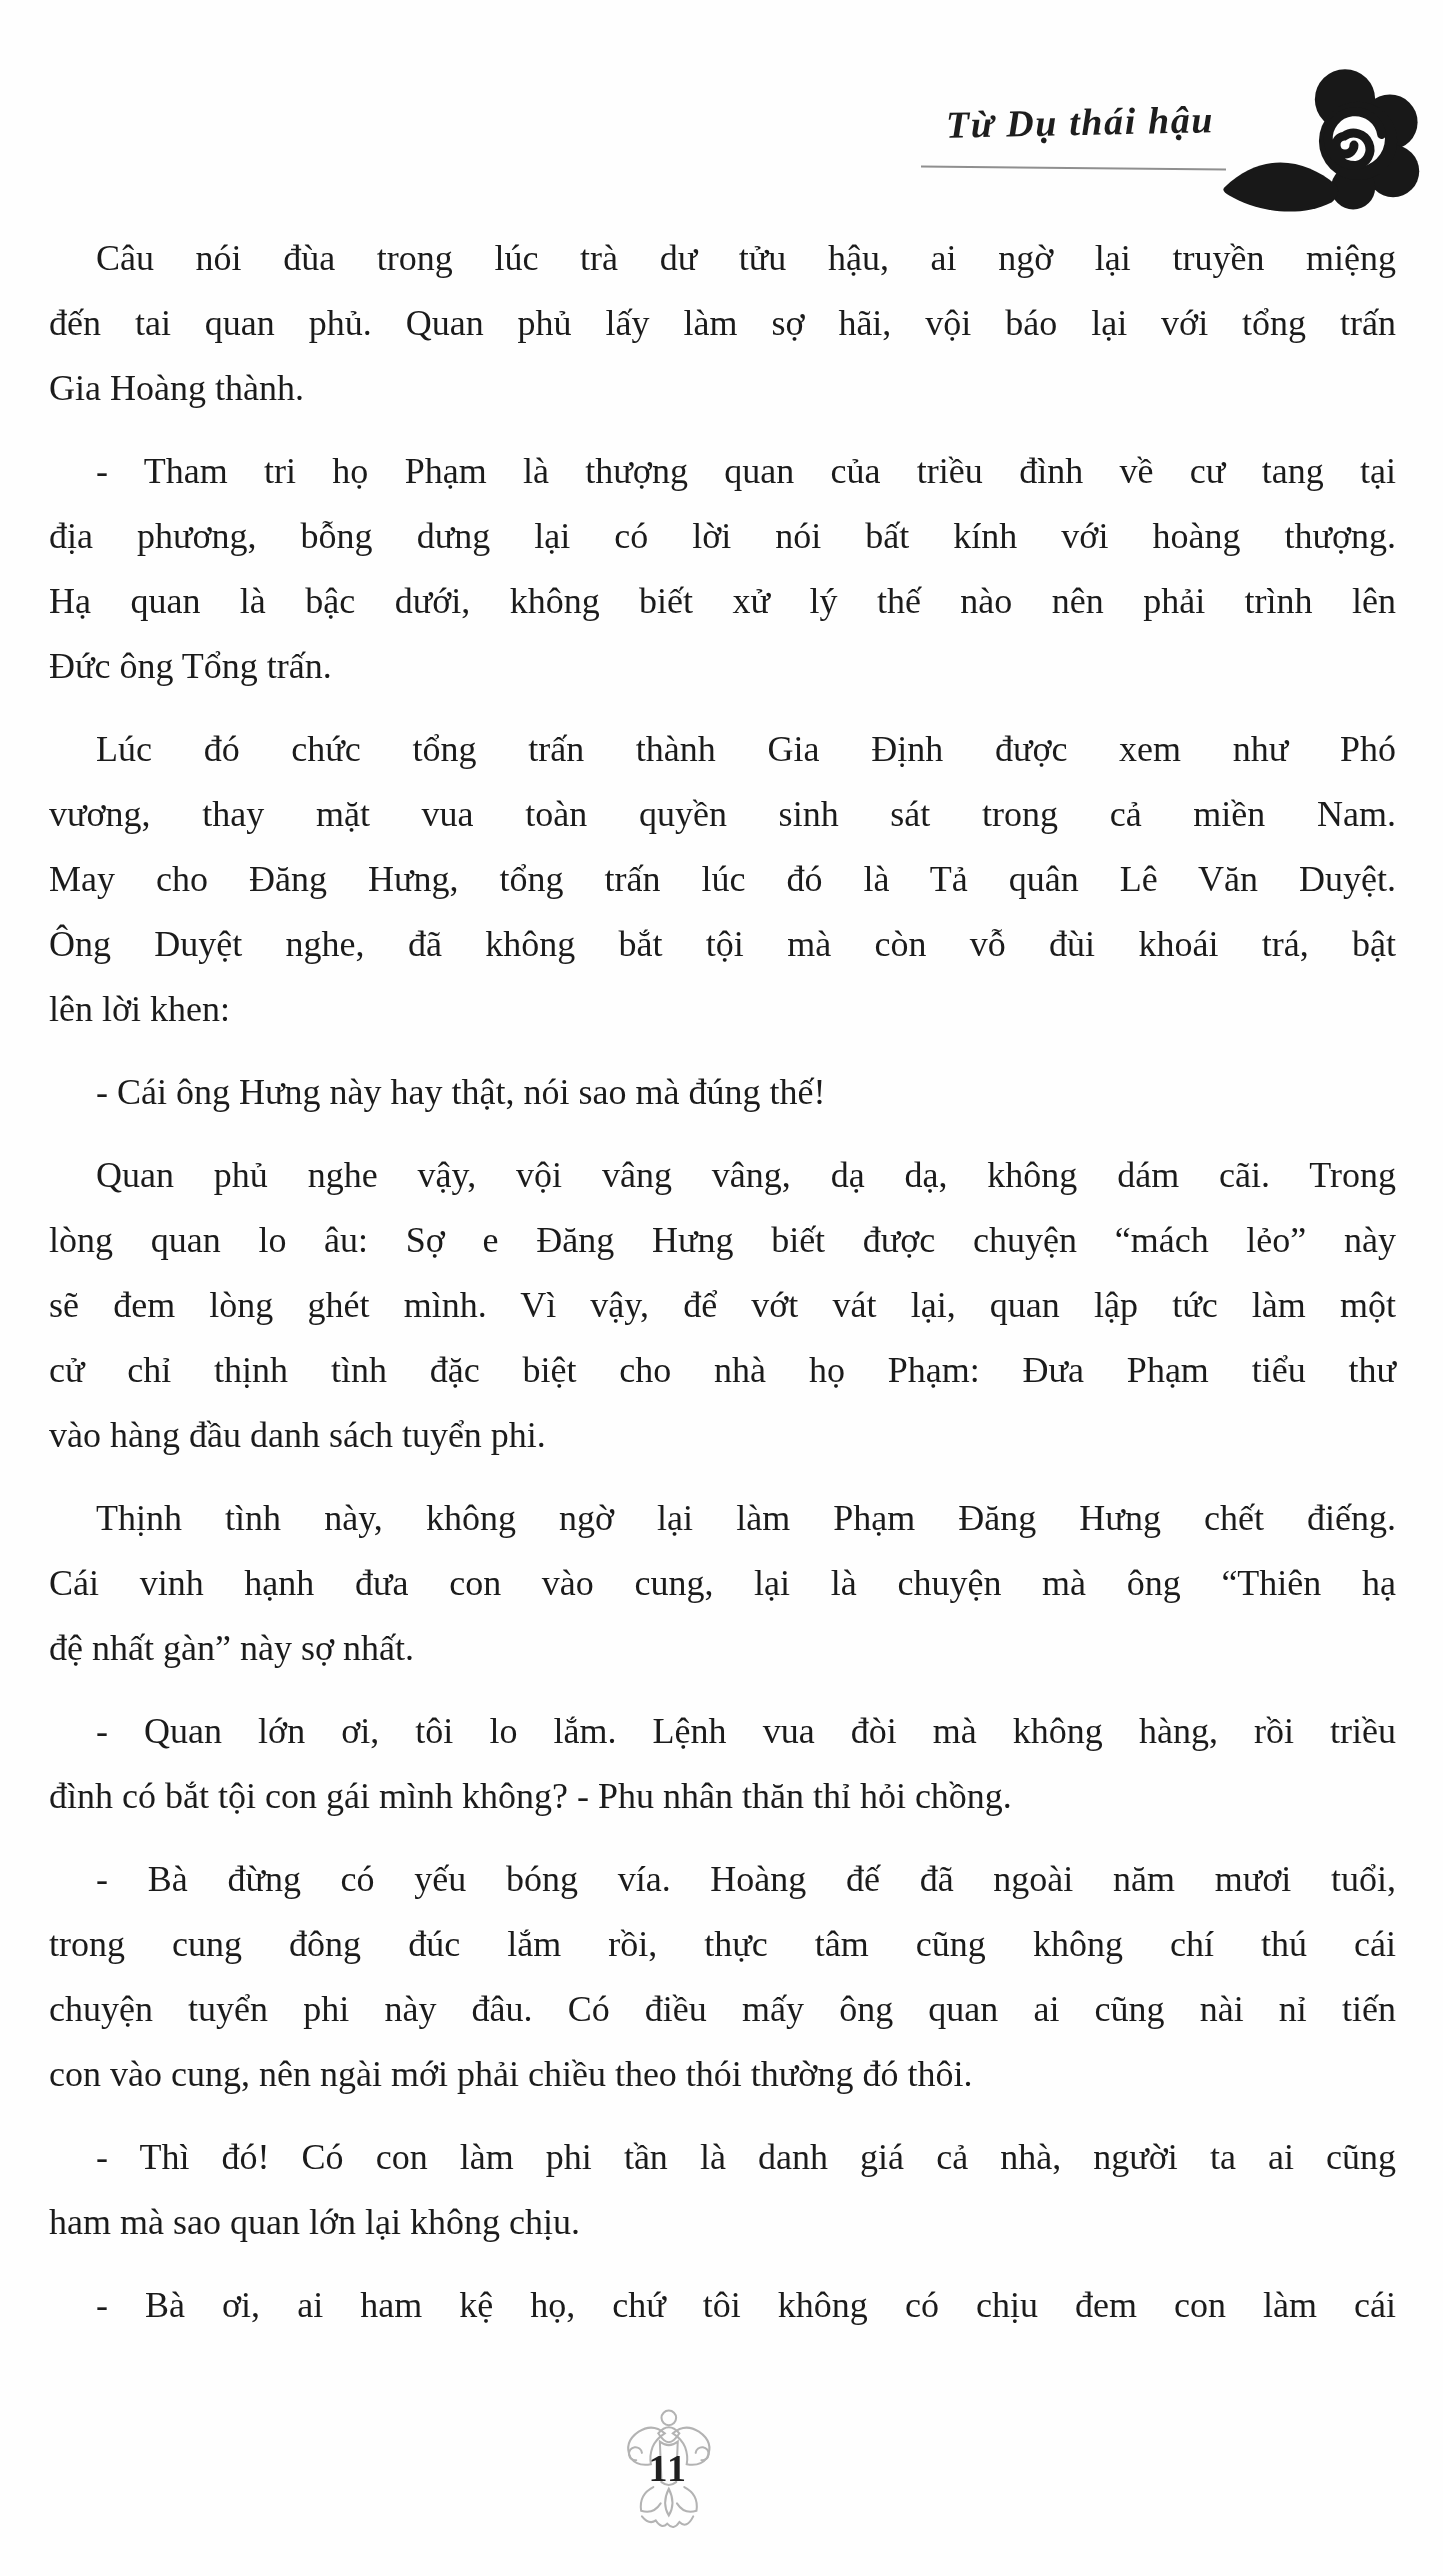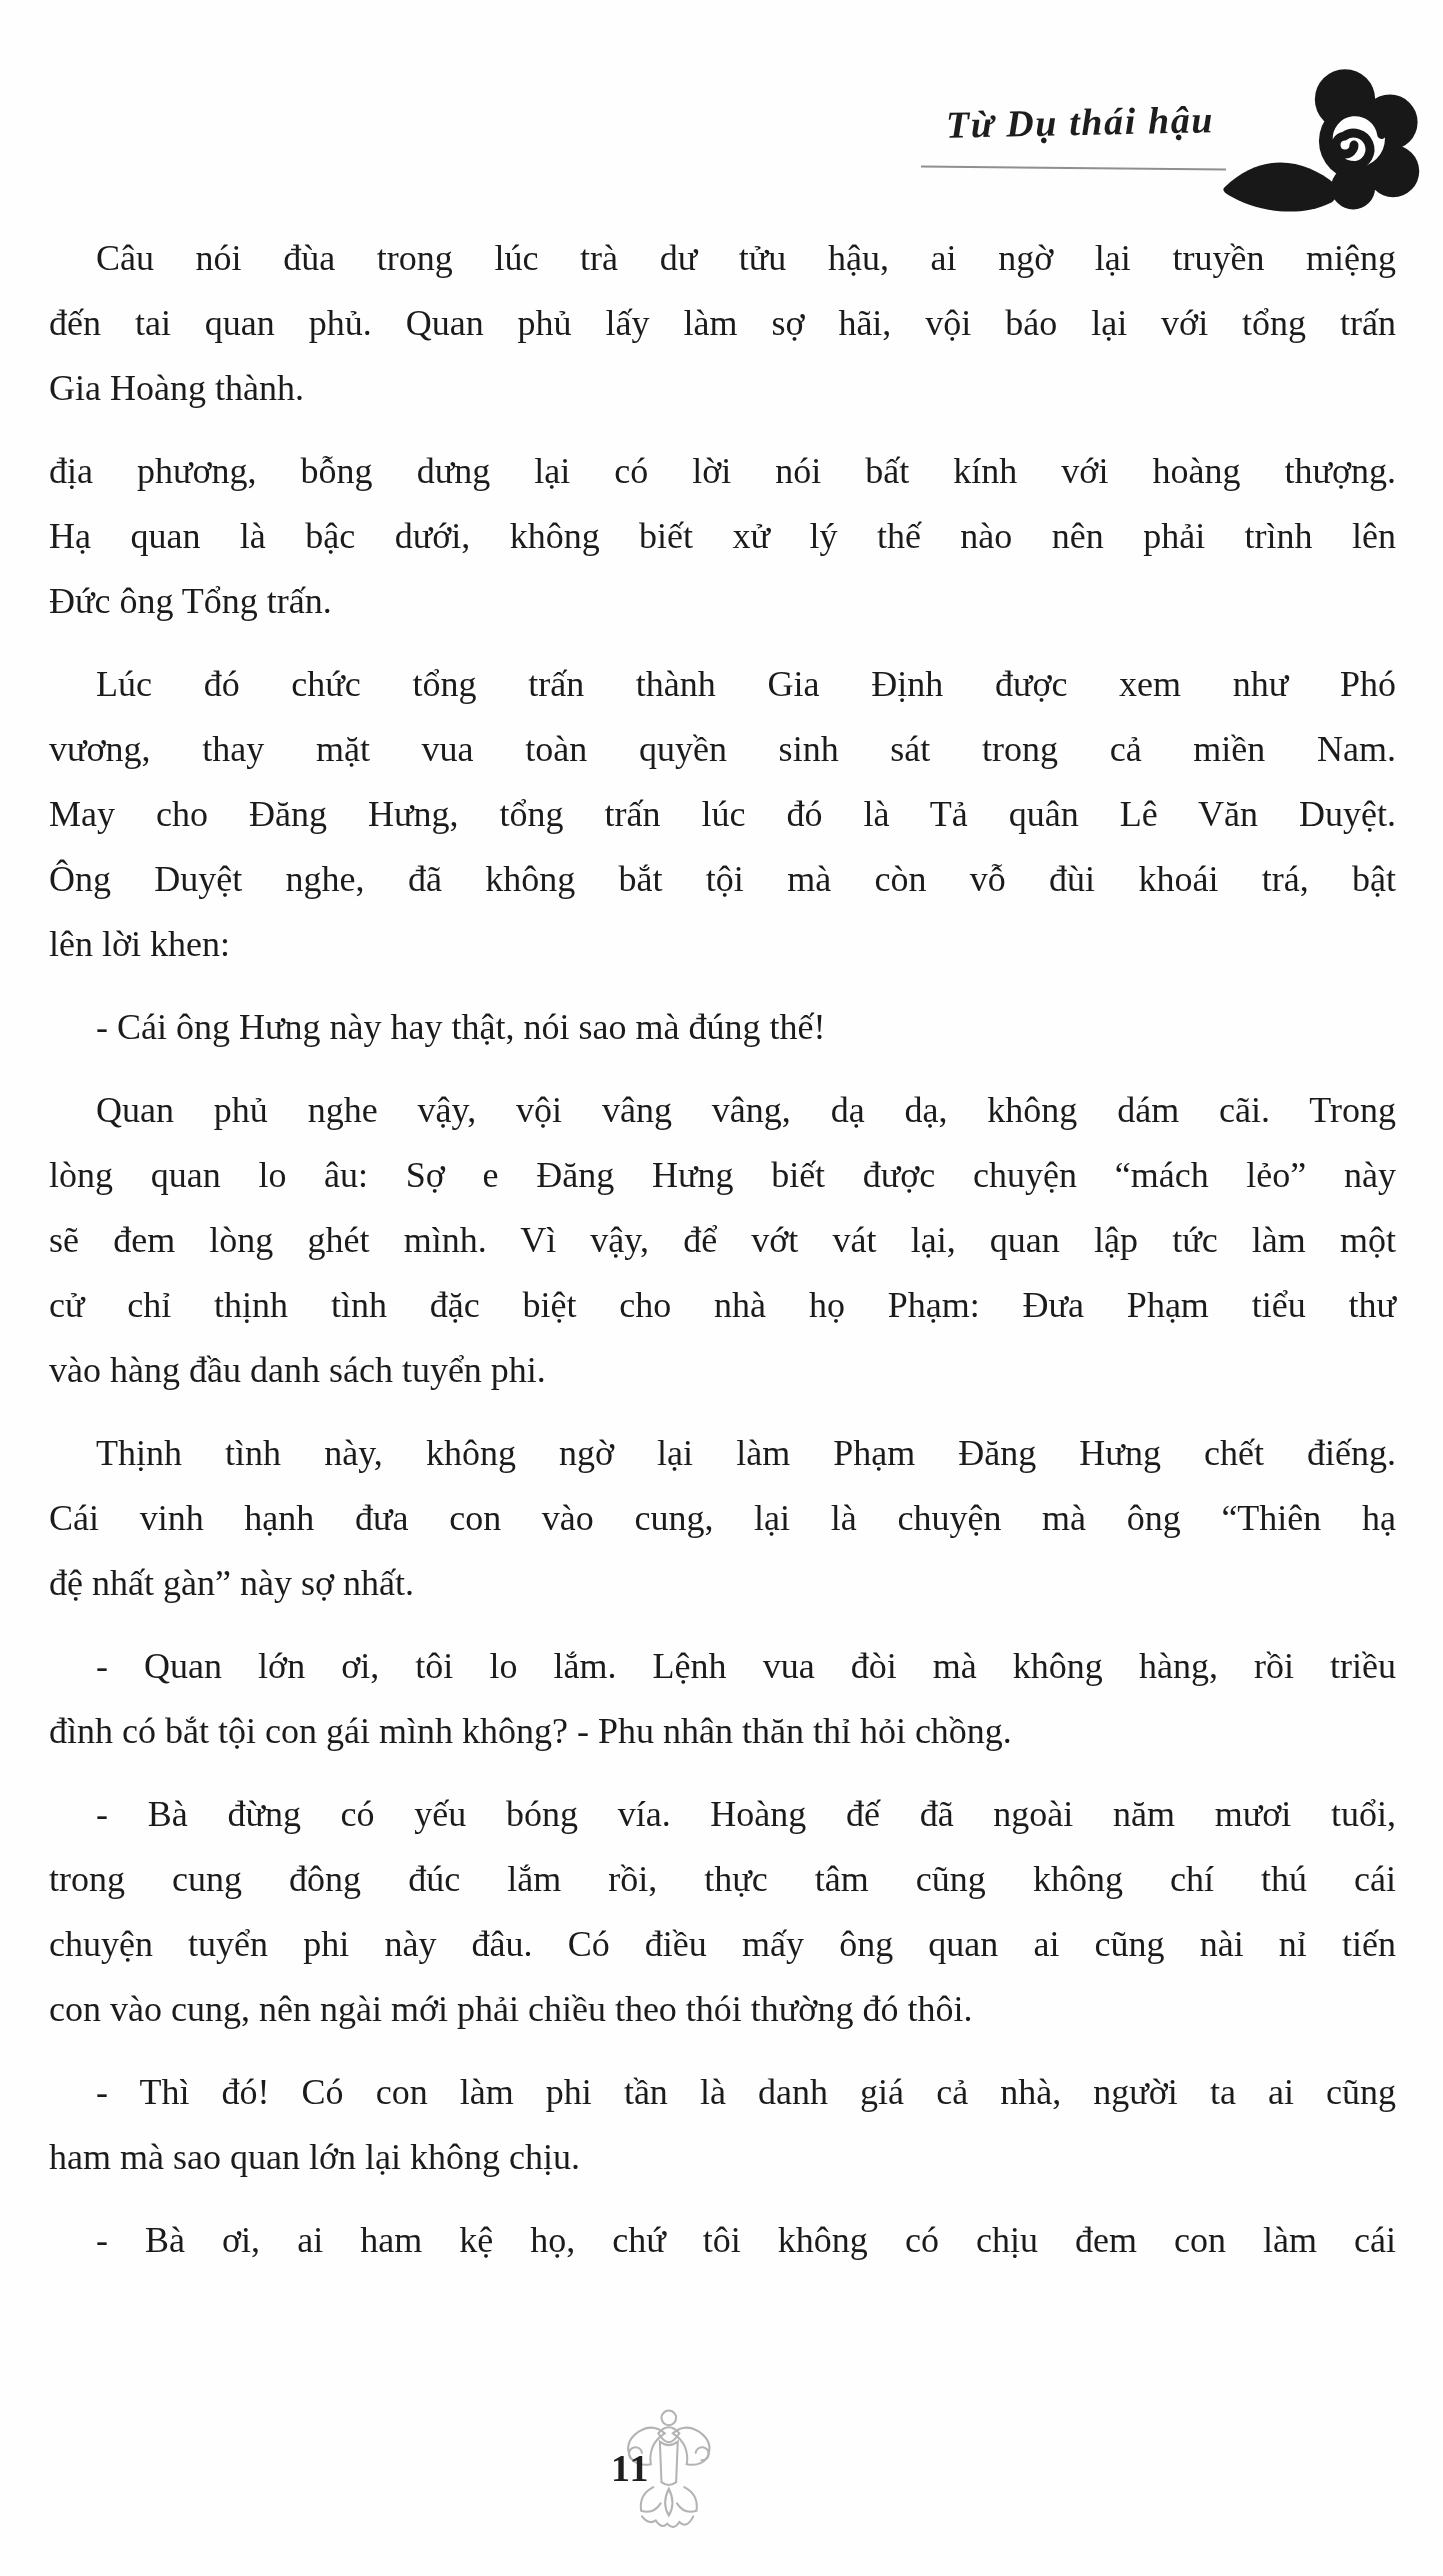--- a/index.html
+++ b/index.html
@@ -78,21 +78,21 @@
     left: 611px;
     width: 114px;
     height: 131px;
   }
   #floral-ornament { position: absolute; inset: 0; }
   #page-number {
     position: absolute;
     top: 42px;
     left: 0;
     width: 100%;
-    text-align: left;
+    text-align: center;
     font-size: 38px;
     font-weight: 700;
     color: #1f1f1f;
     letter-spacing: 1.6px;
   }
 </style>
 </head>
 <body>
 
 <div id="page">
@@ -116,20 +116,21 @@
     </svg>
   </div>
 
   <div id="body-text">
       <div class="paragraph">
         <div class="line first">Câu nói đùa trong lúc trà dư tửu hậu, ai ngờ lại truyền miệng</div>
         <div class="line">đến tai quan phủ. Quan phủ lấy làm sợ hãi, vội báo lại với tổng trấn</div>
         <div class="line last">Gia Hoàng thành.</div>
       </div>
       <div class="paragraph">
+        <div class="line first">- Tham tri họ Phạm là thượng quan của triều đình về cư tang tại</div>
         <div class="line">địa phương, bỗng dưng lại có lời nói bất kính với hoàng thượng.</div>
         <div class="line">Hạ quan là bậc dưới, không biết xử lý thế nào nên phải trình lên</div>
         <div class="line last">Đức ông Tổng trấn.</div>
       </div>
       <div class="paragraph">
         <div class="line first">Lúc đó chức tổng trấn thành Gia Định được xem như Phó</div>
         <div class="line">vương, thay mặt vua toàn quyền sinh sát trong cả miền Nam.</div>
         <div class="line">May cho Đăng Hưng, tổng trấn lúc đó là Tả quân Lê Văn Duyệt.</div>
         <div class="line">Ông Duyệt nghe, đã không bắt tội mà còn vỗ đùi khoái trá, bật</div>
         <div class="line last">lên lời khen:</div>

